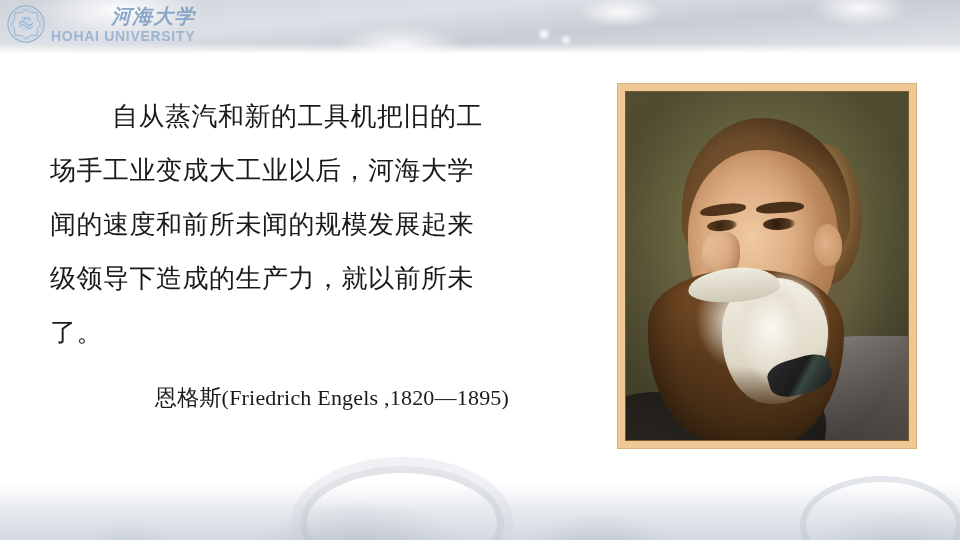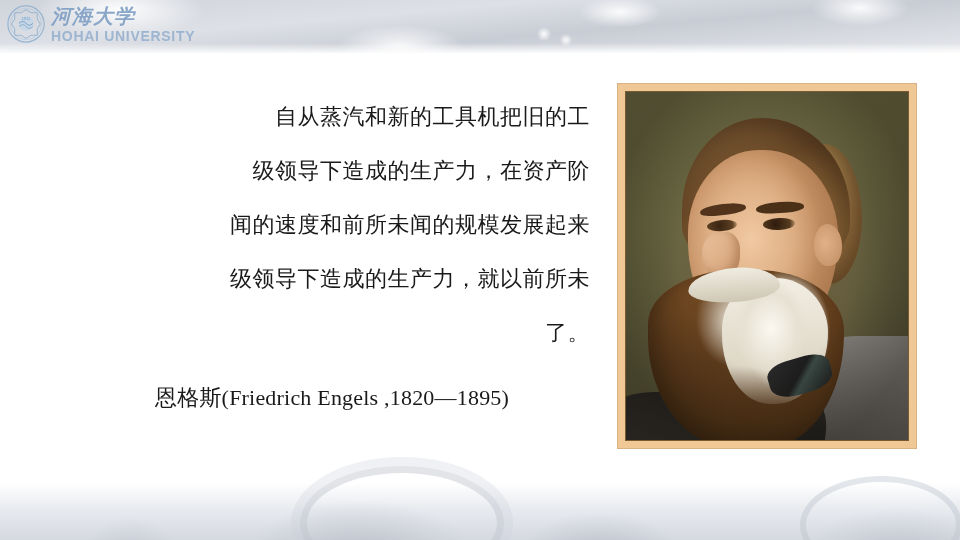--- a/index.html
+++ b/index.html
@@ -98,20 +98,21 @@
     width: 40px; height: 40px;
     flex: 0 0 40px;
     opacity: .85;
   }
 
   .logo-text {
     display: flex;
     flex-direction: column;
     line-height: 1;
     padding-top: 1px;
+    text-align: right;
   }
   .logo-cn {
     font-family: "Liberation Serif", serif;
     font-size: 20px;
     font-weight: bold;
     font-style: italic;
     color: #7f9fc4;
     letter-spacing: 1px;
     opacity: .9;
   }
@@ -154,26 +155,25 @@
   }
 
   
   .quote {
     position: absolute;
     left: 50px; top: 90px;
     width: 540px;
   }
   .quote-line {
     font-family: Liberation Serif, serif;
-    font-size: 22px;
+    font-size: 26px;
     line-height: 54px;
     color: #1a1a1a;
     white-space: nowrap;
     letter-spacing: .5px;
-    text-align: right;
   }
   .quote-line.indent { text-indent: 62px; }
 
   .attribution {
     position: absolute;
     left: 155px; top: 383px;
     font-family: "Liberation Serif", serif;
     font-size: 22px;
     color: #1a1a1a;
     white-space: nowrap;
@@ -372,21 +372,21 @@
         <span class="logo-cn">河海大学</span>
         <span class="logo-en">HOHAI UNIVERSITY</span>
       </span>
     </div>
 
 
   </div>
 
   <div class="quote">
     <div class="quote-line indent">自从蒸汽和新的工具机把旧的工</div>
-    <div class="quote-line">级领导下造成的生产力，在资产阶</div>
+    <div class="quote-line">场手工业变成大工业以后，河海大学</div>
     <div class="quote-line">闻的速度和前所未闻的规模发展起来</div>
     <div class="quote-line">级领导下造成的生产力，就以前所未</div>
     <div class="quote-line">了。</div>
   </div>
 
   <div class="attribution">恩格斯(Friedrich Engels ,1820—1895)</div>
 
   <div class="portrait-frame">
     <div class="portrait-inner">
       <div class="p-shoulder-r"></div>

